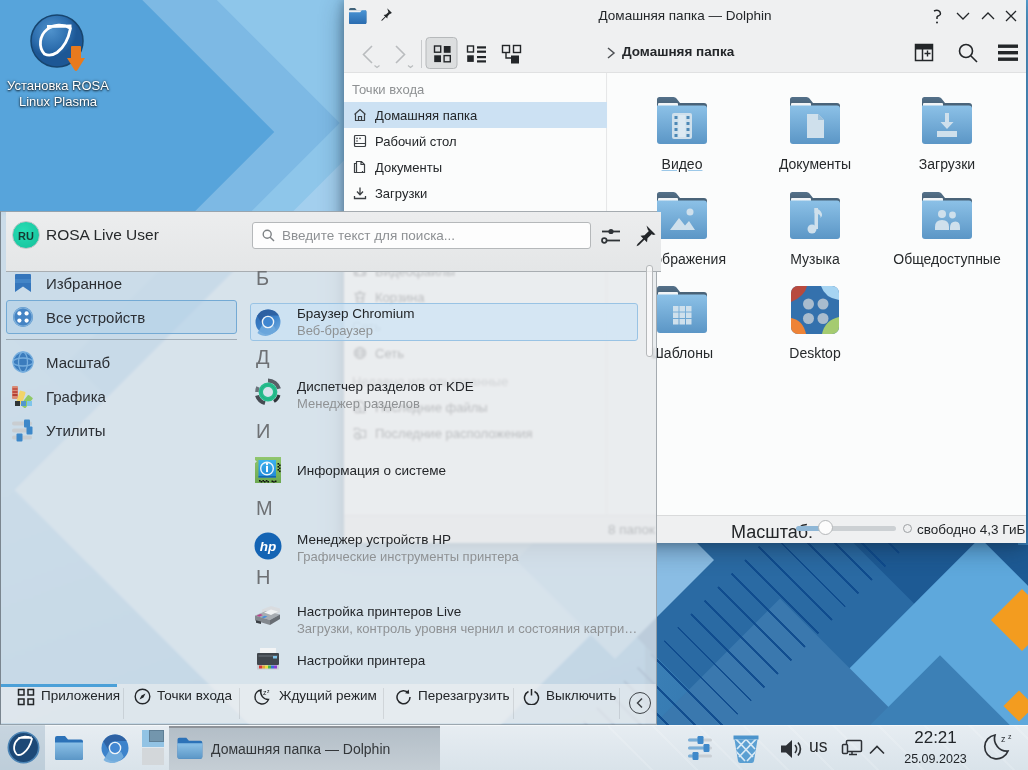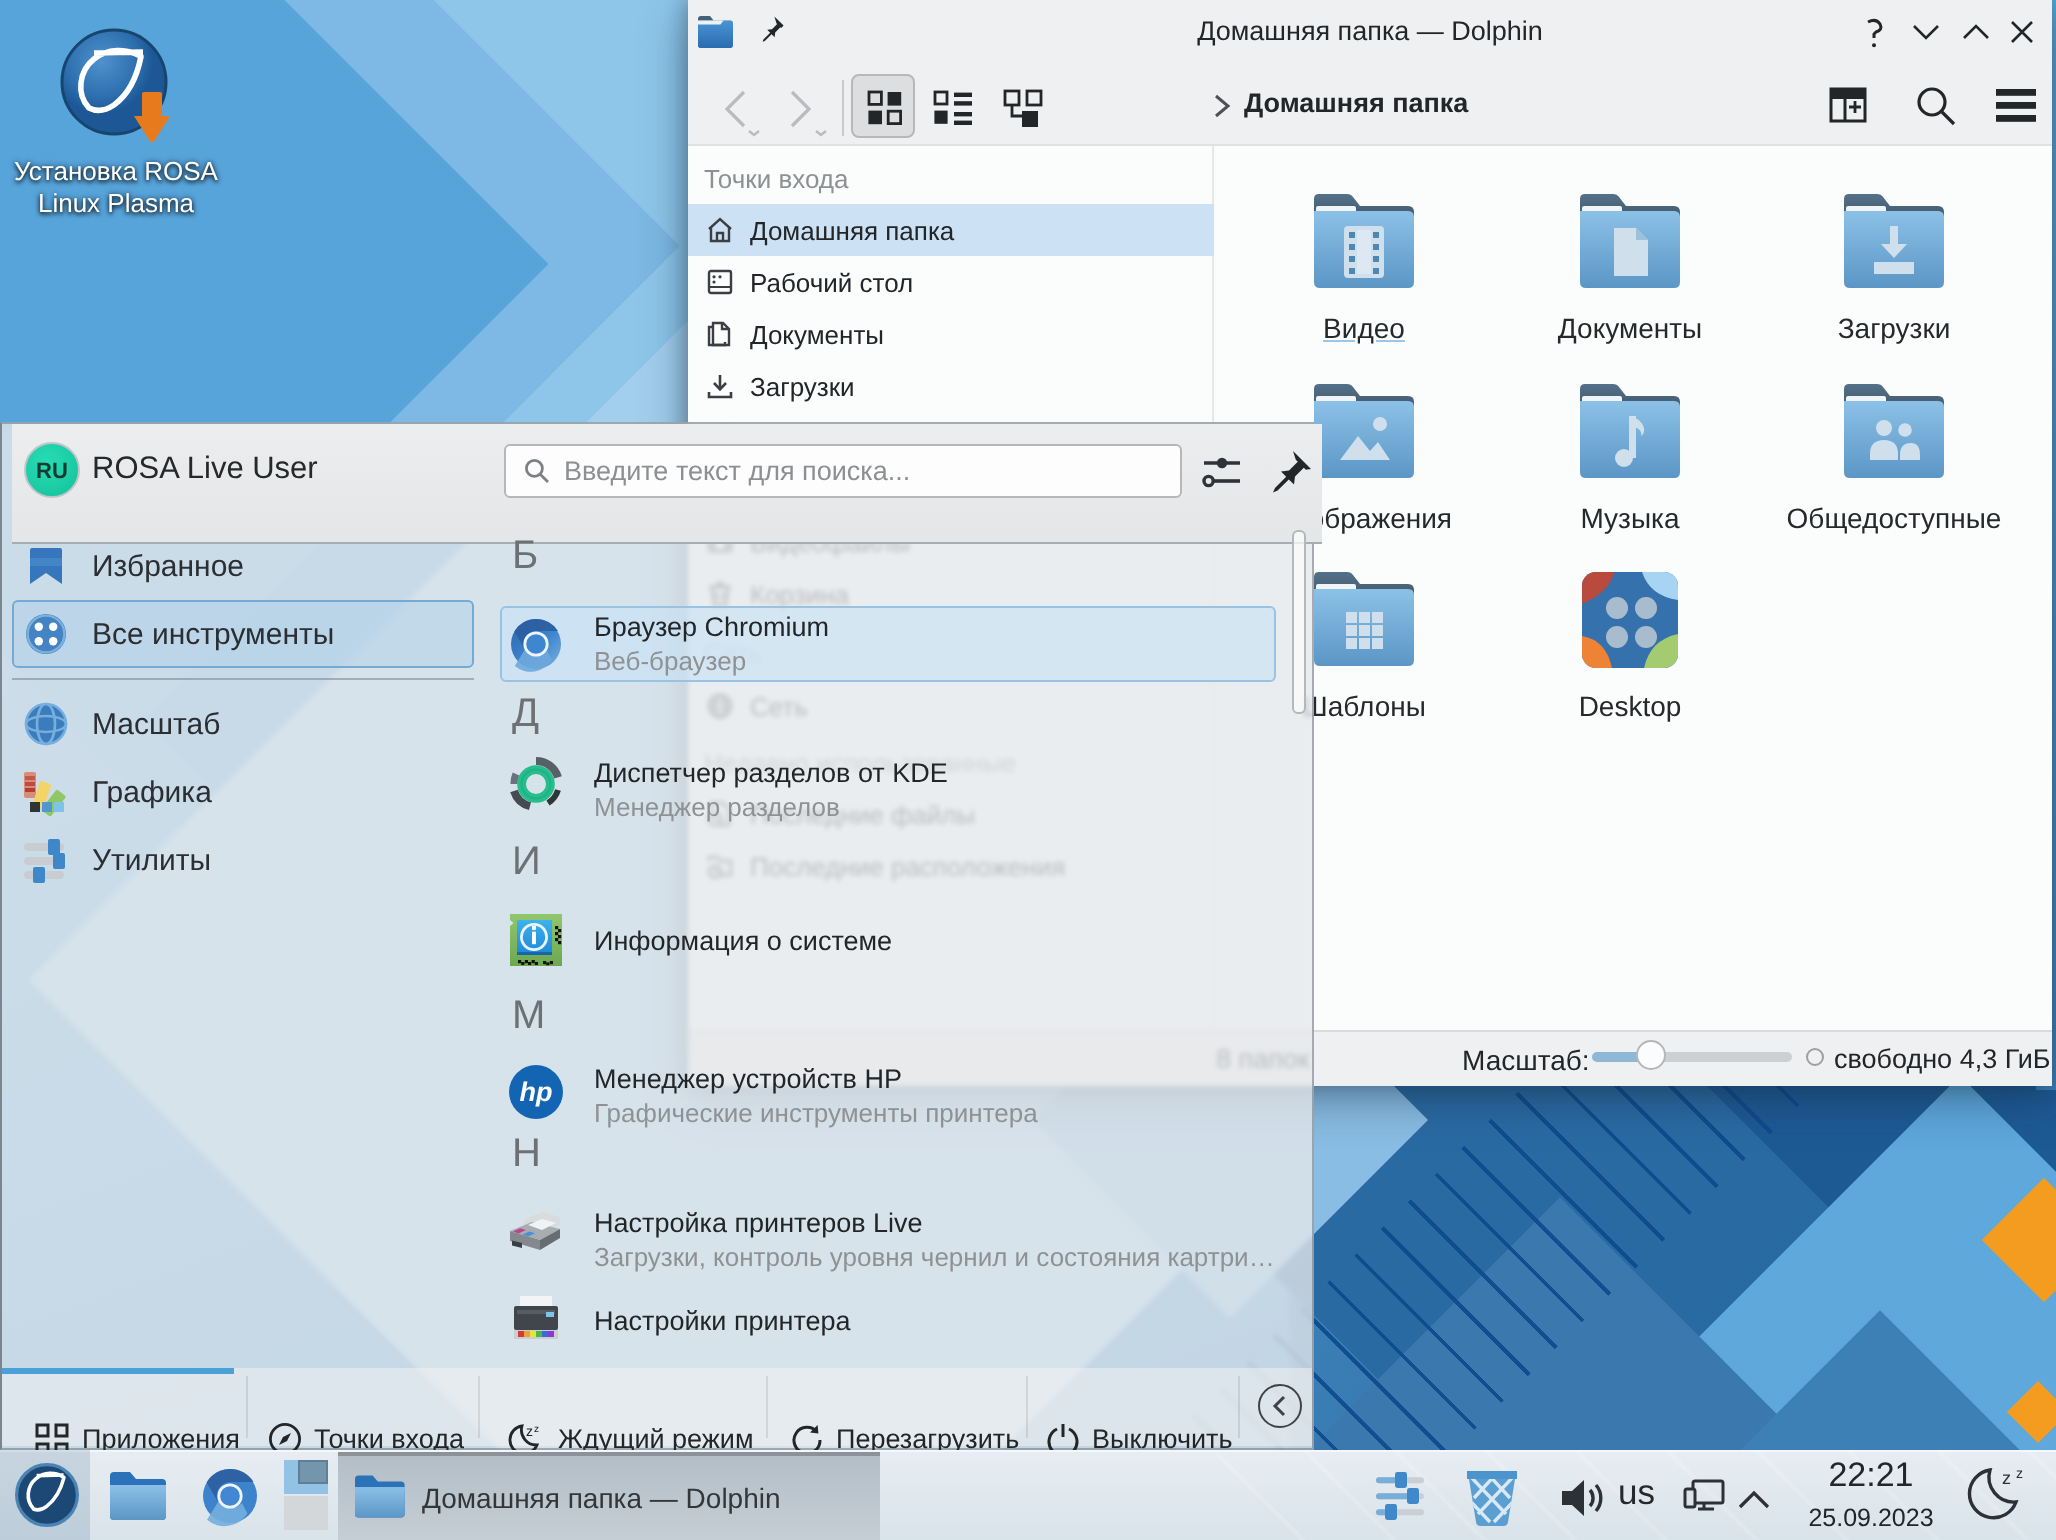--- a/index.html
+++ b/index.html
@@ -21,21 +21,21 @@
 .prow span{position:absolute;left:31px}
 .phead{position:absolute;left:8px;width:255px;font-size:13px;color:#8e9193}
 .cell{position:absolute;width:120px;text-align:center}
 .cell .lbl{position:absolute;top:63px;width:120px;text-align:center;font-size:14px;color:#26292b}
 .cell svg{position:absolute;left:32px;top:0}
 
 #launcher{position:absolute;left:0;top:211px;width:657px;height:514px;background:rgba(230,232,234,0.78);backdrop-filter:blur(1.2px);border:1px solid rgba(110,118,125,.55);border-left:1px solid rgba(90,98,105,.7)}
 #lhead{position:absolute;left:5px;top:0;width:655px;height:60px;background:linear-gradient(#ecedee,#e4e6e7);border-bottom:1px solid #a8adb1}
 #lsearch{position:absolute;left:246px;top:10px;width:339px;height:27px;background:#fdfdfd;border:1px solid #b5b8ba;border-radius:3px;font-size:13.5px;color:#8d9093;line-height:25px}
 #ltabs{position:absolute;left:0;top:472px;width:655px;height:39px;background:rgba(240,241,242,.55)}
-.ltab{position:absolute;top:16px;height:39px;display:flex;align-items:center;font-size:13.5px;color:#232629}
+.ltab{position:absolute;top:4px;height:39px;display:flex;font-size:13.5px;color:#232629}
 .lsep{position:absolute;top:4px;height:31px;width:1px;background:rgba(0,0,0,.09)}
 .srow{position:absolute;left:0;width:244px;font-size:15px;color:#2b2e33}
 .letter{position:absolute;left:255px;font-size:20px;color:#6e7174}
 .app{position:absolute;left:249px;width:390px}
 .app .t1{position:absolute;left:47px;top:2.5px;font-size:13.5px;color:#232629;white-space:nowrap}
 .app .t2{position:absolute;left:47px;top:19.5px;font-size:13px;color:#8f9294;white-space:nowrap}
 
 #taskbar{position:absolute;left:0;top:725px;width:1028px;height:45px;background:linear-gradient(#e7edf2,#d9e3ea)}
 #taskbtn{position:absolute;left:169px;top:1px;width:271px;height:44px;background:linear-gradient(#b3bec7,#c5ced5);border-top:2px solid #8d9298;color:#33373a;font-size:14px}
 </style></head>
@@ -382,21 +382,21 @@
               <circle cx="21.5" cy="36.5" r="5.5"></circle>
               <circle cx="36" cy="36.5" r="5.5"></circle>
             </g>
           </g>
         </svg>
    <div class="lbl">Desktop</div>
   </div>
  </div>
  <div id="statusbar">
   <div style="position:absolute;left:264px;top:6px;font-size:13.5px;color:#232629">8 папок</div>
-  <div style="position:absolute;left:387px;top:6px;font-size:14px;color:#232629">Масштаб:</div>
+  <div style="position:absolute;left:387px;top:6px;font-size:18px;color:#232629">Масштаб:</div>
   <div style="position:absolute;left:452px;top:10px;width:100px;height:5px;border-radius:3px;background:linear-gradient(90deg,#8fb7d6 0 30px,#ccd0d3 30px)"></div>
   <div style="position:absolute;left:474px;top:4px;width:15px;height:15px;border-radius:50%;background:#fcfcfc;border:1px solid #b4b7b9"></div>
   <div style="position:absolute;left:559px;top:8px;width:9px;height:9px;border-radius:50%;border:1px solid #9da0a3"></div>
   <div style="position:absolute;left:573px;top:6px;font-size:13.5px;color:#232629">свободно 4,3 ГиБ</div>
  </div>
 </div>
 <div id="launcher">
  <div id="lhead">
   <div style="position:absolute;left:6px;top:9px;width:28px;height:28px;border-radius:50%;background:radial-gradient(circle at 40% 35%,#27ddb4,#14c09a);border:1px solid #c2c5c7;text-align:center;line-height:28px;font-size:11px;font-weight:bold;color:#173a33">RU</div>
   <div style="position:absolute;left:40px;top:14px;font-size:15.5px;color:#26292b">ROSA Live User</div>
@@ -431,21 +431,21 @@
       <svg width="22" height="22" style="position:absolute;left:11px;top:0" viewBox="0 0 22 22">
         <circle cx="11" cy="11" r="10" fill="#4584c4"></circle>
         <circle cx="11" cy="11" r="9.2" fill="none" stroke="#7fb0da" stroke-width="1.2"></circle>
         <g fill="#fff">
           <circle cx="7.4" cy="7.4" r="2.1"></circle>
           <circle cx="14.6" cy="7.4" r="2.1"></circle>
           <circle cx="7.4" cy="14.6" r="2.1"></circle>
           <circle cx="14.6" cy="14.6" r="2.1"></circle>
         </g>
       </svg>
-      <span style="position:absolute;left:45px;top:3px">Все инструменты</span>
+      <span style="position:absolute;left:45px;top:3px">Все устройств</span>
     </div>
  <div style="position:absolute;left:5px;top:127px;width:231px;height:1px;background:rgba(100,110,120,.45)"></div>
  <div class="srow" style="top:139px">
       <svg width="22" height="22" style="position:absolute;left:11px;top:0" viewBox="0 0 22 22">
         <circle cx="11" cy="11" r="10" fill="#3b7cbd"></circle>
         <g fill="none" stroke="#76aede" stroke-width="1.3">
           <ellipse cx="11" cy="11" rx="4.5" ry="10"></ellipse>
           <ellipse cx="11" cy="11" rx="10" ry="4"></ellipse>
           <circle cx="11" cy="11" r="10"></circle>
         </g>

